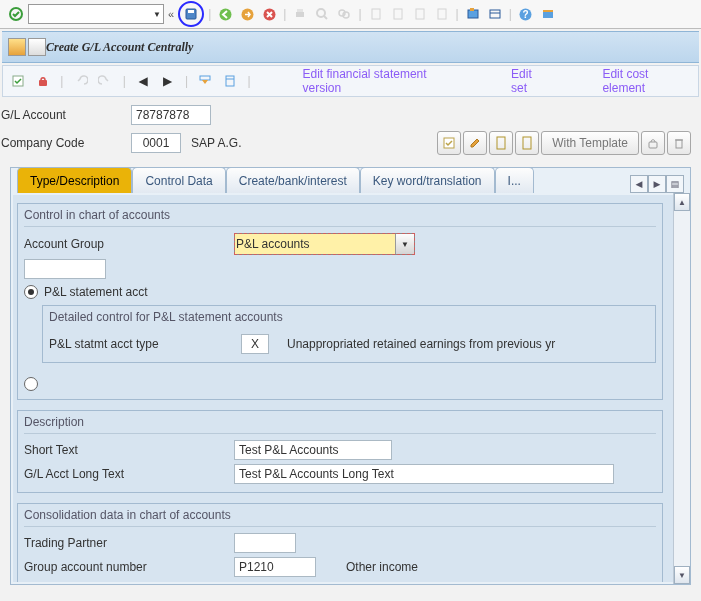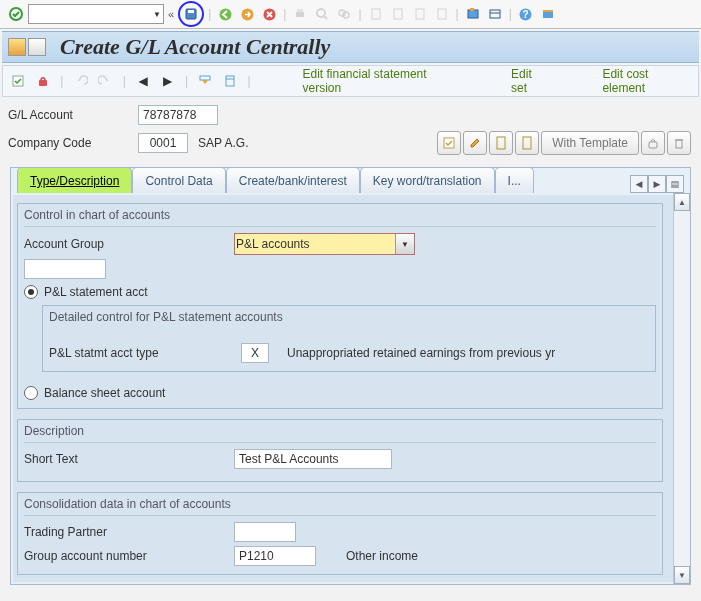--- a/index.html
+++ b/index.html
@@ -70,42 +70,42 @@
   }
   .title-icons .box {
     width: 16px; height: 16px;
     background: linear-gradient(#fff, #ddd);
     border: 1px solid #999;
   }
   .title-text {
     font-family: "Georgia", "Times New Roman", serif;
     font-style: italic;
     font-weight: bold;
-    font-size: 22px;
+    font-size: 12px;
     color: #2e2e2e;
-    margin-left: 14px;
+    margin-left: 0;
   }
   .toolbar-sub {
     background: #f3f6fa;
     border: 1px solid #c9d6e4;
     margin: 0 2px;
     height: 30px;
     display: flex;
     align-items: center;
     padding: 0 6px;
     gap: 6px;
   }
   .sub-link {
-    color: #4d7c0f;
+    color: #8b5cf6;
     cursor: pointer;
     padding: 2px 4px;
     margin-left: 40px;
   }
   .header-fields {
-    padding: 8px 10px 4px 8px;
+    padding: 8px 10px 4px 1px;
     display: flex;
     flex-direction: column;
     gap: 6px;
   }
   .row { display: flex; align-items: center; }
   .lbl { width: 130px; }
   .input {
     height: 18px;
     background: #fff;
     border: 1px solid #abb9c4;
@@ -152,25 +152,24 @@
     border: 1px solid #a3bad0;
     border-bottom: none;
     border-top-left-radius: 5px;
     border-top-right-radius: 5px;
     color: #3a587d;
     font-size: 12px;
     cursor: pointer;
     white-space: nowrap;
   }
   .tab.active {
-    background: #bef264;
+    background: #eab308;
     color: #000;
     position: relative;
     z-index: 2;
-    text-decoration: underline;
   }
   .tab-tools {
     margin-left: auto;
     display: flex;
     gap: 0;
   }
   .tab-tools .mini {
     width: 16px; height: 16px;
     border: 1px solid #9fb0c0;
     background: #f2f6fa;
@@ -500,43 +499,48 @@
         <div class="row" style="margin-bottom:6px;">
           <div class="input" style="width:72px;">
               <span></span>
             </div>
         </div>
         <div class="row" style="margin-bottom:2px;text-align:right;">
           <span class="radio selected"></span>
           <span>P&amp;L statement acct</span>
         </div>
         <div class="inner-group">
-          <div class="group-title" style="border:none;margin-bottom:17px;padding-bottom:2px;">Detailed control for P&amp;L statement accounts</div>
+          <div class="group-title" style="border:none;margin-bottom:8px;padding-bottom:2px;">Detailed control for P&amp;L statement accounts</div>
           <div class="row">
             <span class="field-label" style="width:192px;">P&amp;L statmt acct type</span>
             <div class="input center" style="width:18px;">
                 <span>X</span>
               </div>
             <span style="margin-left:18px;">Unappropriated retained earnings from previous yr</span>
           </div>
         </div>
         <div class="row" style="margin-top:14px;">
           <span class="radio"></span>
-          <span>Balance sheet account</span>
         </div>
       </div>
 
       <div class="group-box">
         <div class="group-title">Description</div>
         <div class="row" style="margin-bottom:4px;">
           <span class="field-label">Short Text</span>
           <div class="input" style="width:148px;">
               <span>Test P&amp;L Accounts</span>
             </div>
         </div>
+        <div class="row">
+          <span class="field-label">G/L Acct Long Text</span>
+          <div class="input" style="width:370px;">
+              <span>Test P&amp;L Accounts Long Text</span>
+            </div>
+        </div>
       </div>
 
       <div class="group-box" style="margin-bottom:0;">
         <div class="group-title">Consolidation data in chart of accounts</div>
         <div class="row" style="margin-bottom:4px;">
           <span class="field-label">Trading Partner</span>
           <div class="input" style="width:52px;">
               <span></span>
             </div>
         </div>

